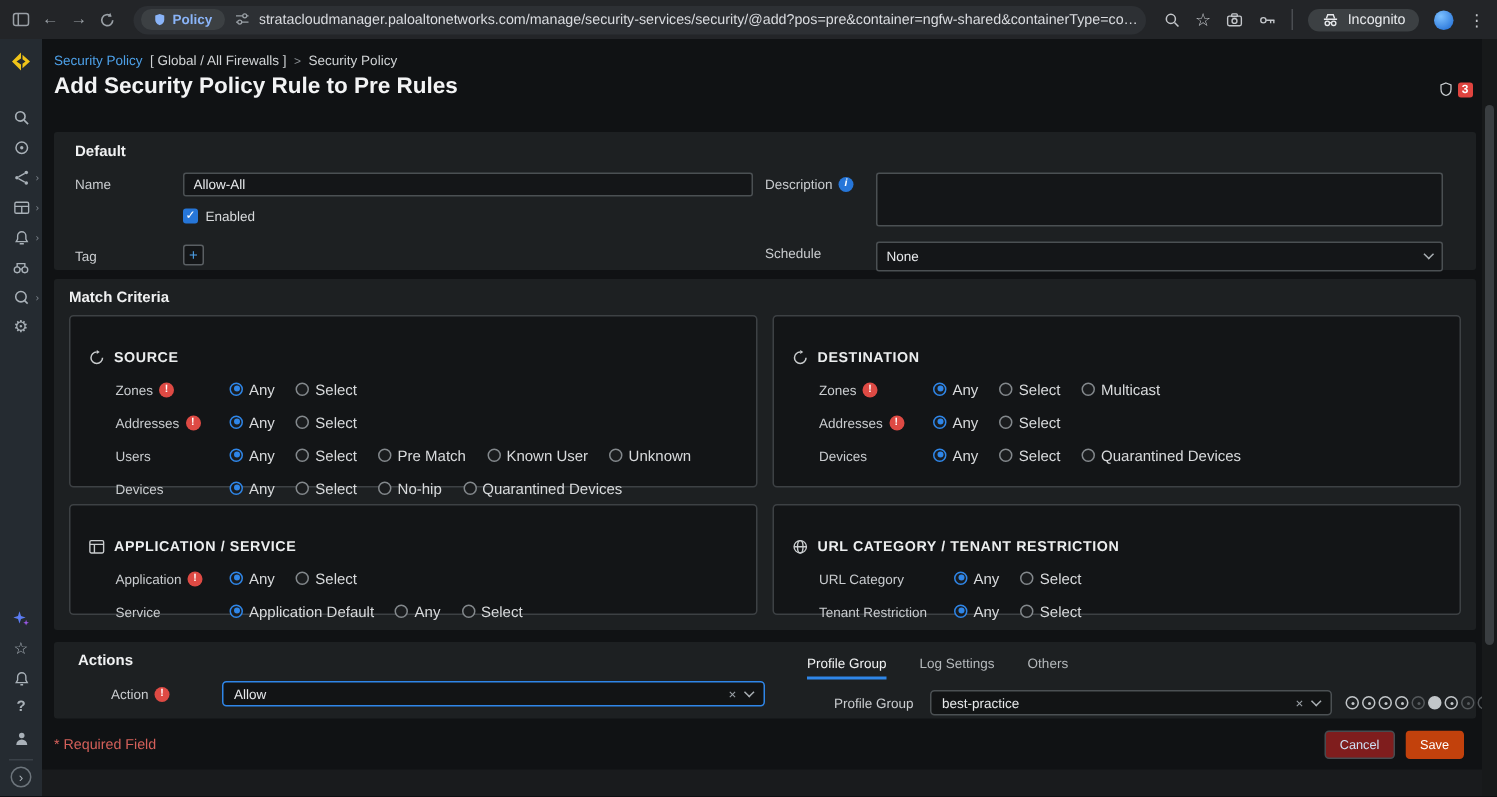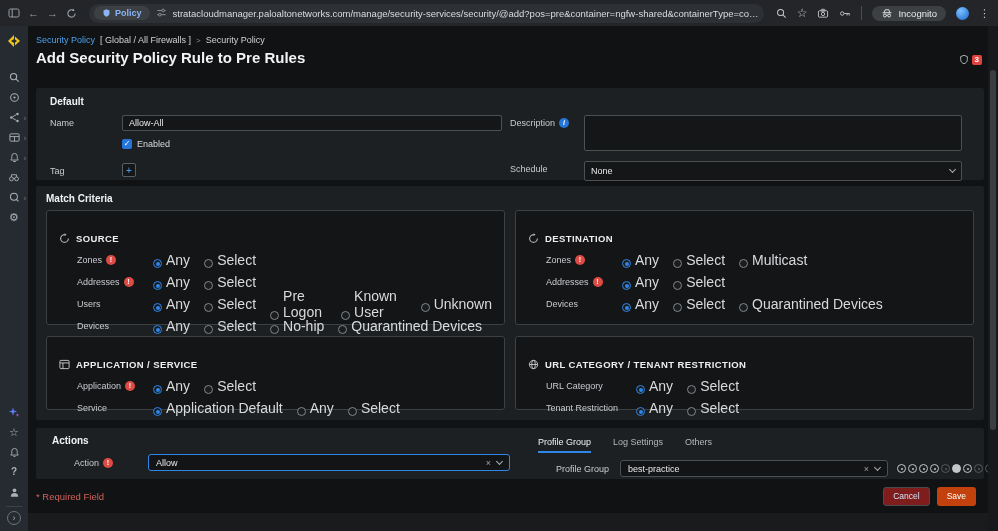--- a/index.html
+++ b/index.html
@@ -67,21 +67,21 @@
   .req-i{width:10px;height:10px;border-radius:50%;background:#de4a44;color:#fff;font-size:7px;font-weight:bold;line-height:10px;text-align:center;flex:none;}
 
   
   .match-grid{display:grid;grid-template-columns:1fr 1fr;gap:11px 10px;margin-top:6px;grid-template-rows:115px 74px;}
   .box{background:#131517;border:1px solid #3d4144;border-radius:3px;padding:18px 12px;}
   .box-head{display:flex;align-items:center;gap:6px;margin:4px 0 5px;}
   .box-title{font-size:9.5px;font-weight:bold;letter-spacing:.4px;color:#eceeef;}
   .frow{display:flex;align-items:center;height:22px;}
   .flabel{width:76px;display:flex;gap:4px;align-items:center;font-size:9px;color:#c9cccf;flex:none;margin-left:18px;}
   .radios{display:flex;gap:14px;align-items:center;}
-  .radio{display:flex;align-items:flex-end;gap:4px;font-size:14px;color:#d8dadc;cursor:pointer;}
+  .radio{display:flex;align-items:flex-start;gap:4px;font-size:10px;color:#d8dadc;cursor:pointer;}
   .rdot{width:9px;height:9px;border:1px solid #83888c;border-radius:50%;position:relative;background:#1a1c1e;flex:none;}
   .rdot.checked{border-color:#2f86e8;}
   .rdot.checked::after{content:"";position:absolute;left:1.5px;top:1.5px;right:1.5px;bottom:1.5px;background:#2f86e8;border-radius:50%;}
 
   
   .act-grid{display:flex;}
   .act-left{width:480px;flex:none;}
   .act-row{display:flex;align-items:center;margin-top:8px;}
   .act-row .flabel{width:78px;padding-left:4px;}
   .combobox{display:flex;align-items:center;gap:6px;border:1px solid #4b5053;border-radius:3px;height:17px;padding:0 7px;font-size:9px;color:#e6e8ea;background:#121415;cursor:pointer;}
@@ -382,21 +382,21 @@
                 <label class="radio">
                     <span class="rdot checked"></span>
                     <span>Any</span>
                   </label>
                 <label class="radio">
                     <span class="rdot"></span>
                     <span>Select</span>
                   </label>
                 <label class="radio">
                     <span class="rdot"></span>
-                    <span>Pre Logon</span>
+                    <span>Pre Match</span>
                   </label>
                 <label class="radio">
                     <span class="rdot"></span>
                     <span>Known User</span>
                   </label>
                 <label class="radio">
                     <span class="rdot"></span>
                     <span>Unknown</span>
                   </label>
               </div>

